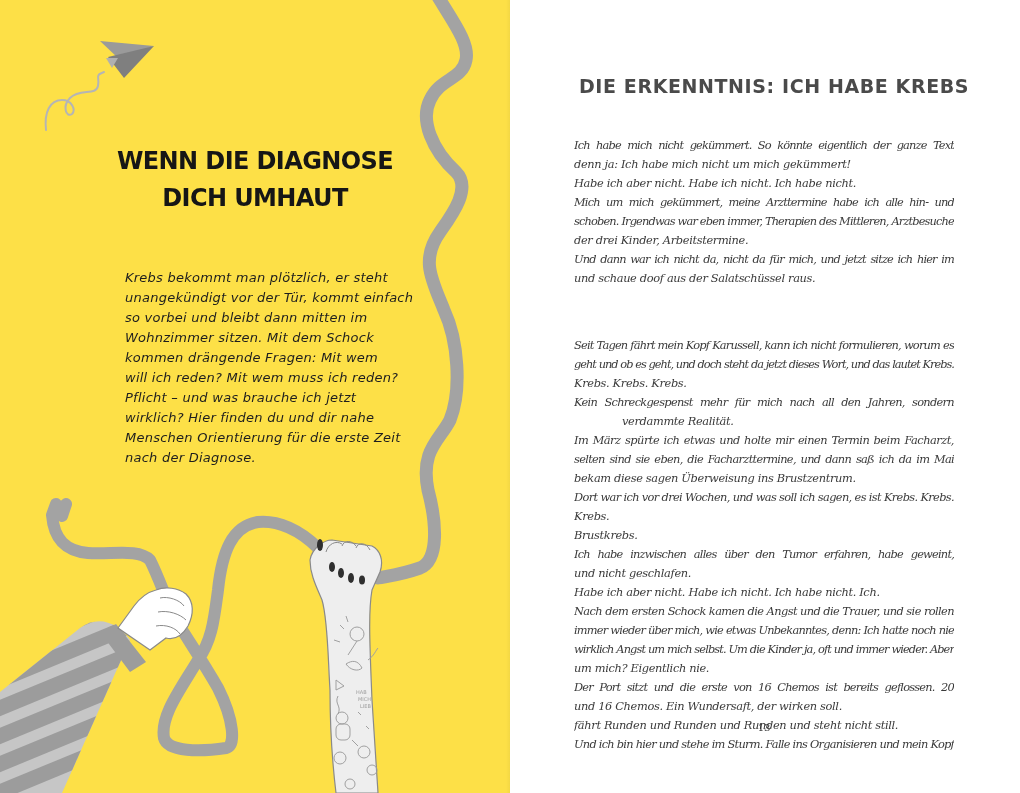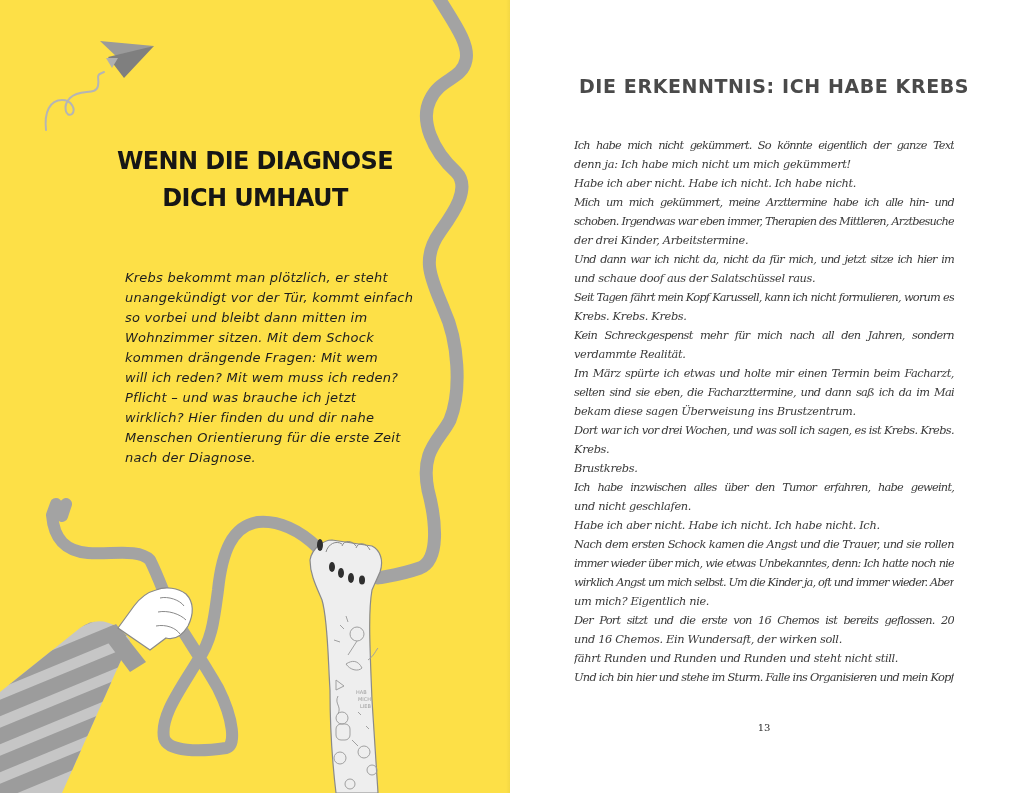--- a/index.html
+++ b/index.html
@@ -157,24 +157,25 @@
 
 <div class="right-body" id="right-body">
     <span class="line" style="white-space: normal; letter-spacing: -0.85px;">Ich habe mich nicht gekümmert. So könnte eigentlich der ganze Text lauten,</span>
     <span class="line last" style="white-space: nowrap;">denn ja: Ich habe mich nicht um mich gekümmert!</span>
     <span class="line last" style="white-space: nowrap;">Habe ich aber nicht. Habe ich nicht. Ich habe nicht.</span>
     <span class="line" style="white-space: normal; letter-spacing: -0.8px;">Mich um mich gekümmert, meine Arzttermine habe ich alle hin- und herge-</span>
     <span class="line" style="white-space: normal; letter-spacing: -0.85px;">schoben. Irgendwas war eben immer, Therapien des Mittleren, Arztbesuche</span>
     <span class="line last" style="white-space: nowrap;">der drei Kinder, Arbeitstermine.</span>
     <span class="line" style="white-space: normal; letter-spacing: -0.85px;">Und dann war ich nicht da, nicht da für mich, und jetzt sitze ich hier im Salat</span>
     <span class="line last" style="white-space: nowrap;">und schaue doof aus der Salatschüssel raus.</span>
-    <span class="line" style="white-space: normal; letter-spacing: -0.8px;">Seit Tagen fährt mein Kopf Karussell, kann ich nicht formulieren, worum es</span>
+    <span class="line" style="white-space: normal; letter-spacing: -0.8px; margin-top: 48px;">Seit Tagen fährt mein Kopf Karussell, kann ich nicht formulieren, worum es</span>
+    <span class="line" style="white-space: normal; letter-spacing: -1px;">geht und ob es geht, und doch steht da jetzt dieses Wort, und das lautet Krebs.</span>
     <span class="line last" style="white-space: nowrap;">Krebs. Krebs. Krebs.</span>
     <span class="line" style="white-space: normal; letter-spacing: -0.7px;">Kein Schreckgespenst mehr für mich nach all den Jahren, sondern bittere,</span>
-    <span class="line last" style="white-space: nowrap;">verdammte Realität.</span>
+    <span class="line last" style="white-space: nowrap; margin-left: 48px;">verdammte Realität.</span>
     <span class="line" style="white-space: normal; letter-spacing: -0.5px;">Im März spürte ich etwas und holte mir einen Termin beim Facharzt, so</span>
     <span class="line" style="white-space: normal; letter-spacing: -0.7px;">selten sind sie eben, die Facharzttermine, und dann saß ich da im Mai und</span>
     <span class="line last" style="white-space: nowrap;">bekam diese sagen Überweisung ins Brustzentrum.</span>
     <span class="line" style="white-space: normal; letter-spacing: -0.65px;">Dort war ich vor drei Wochen, und was soll ich sagen, es ist Krebs. Krebs.</span>
     <span class="line last" style="white-space: nowrap;">Krebs.</span>
     <span class="line last" style="white-space: nowrap;">Brustkrebs.</span>
     <span class="line" style="white-space: normal; letter-spacing: -0.8px;">Ich habe inzwischen alles über den Tumor erfahren, habe geweint, geflucht</span>
     <span class="line last" style="white-space: nowrap;">und nicht geschlafen.</span>
     <span class="line last" style="white-space: nowrap;">Habe ich aber nicht. Habe ich nicht. Ich habe nicht. Ich.</span>
     <span class="line" style="white-space: normal; letter-spacing: -0.6px;">Nach dem ersten Schock kamen die Angst und die Trauer, und sie rollen</span>

